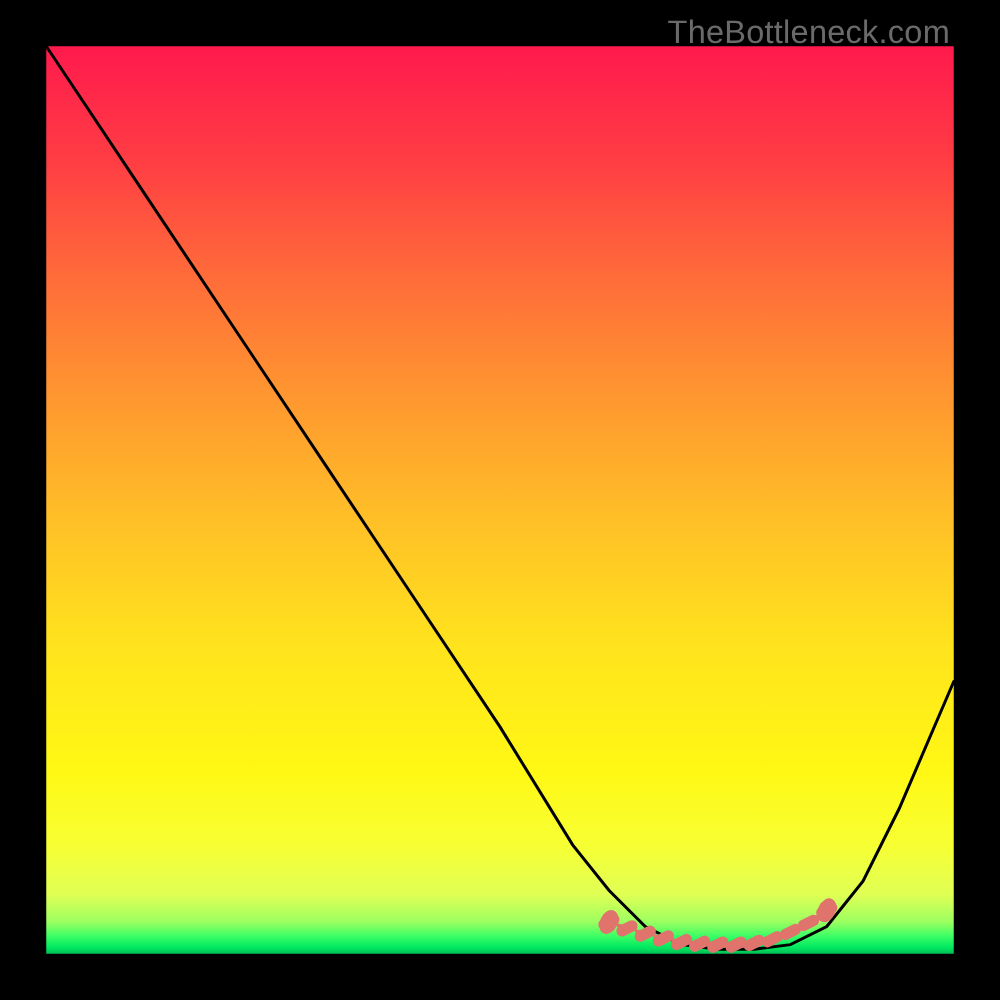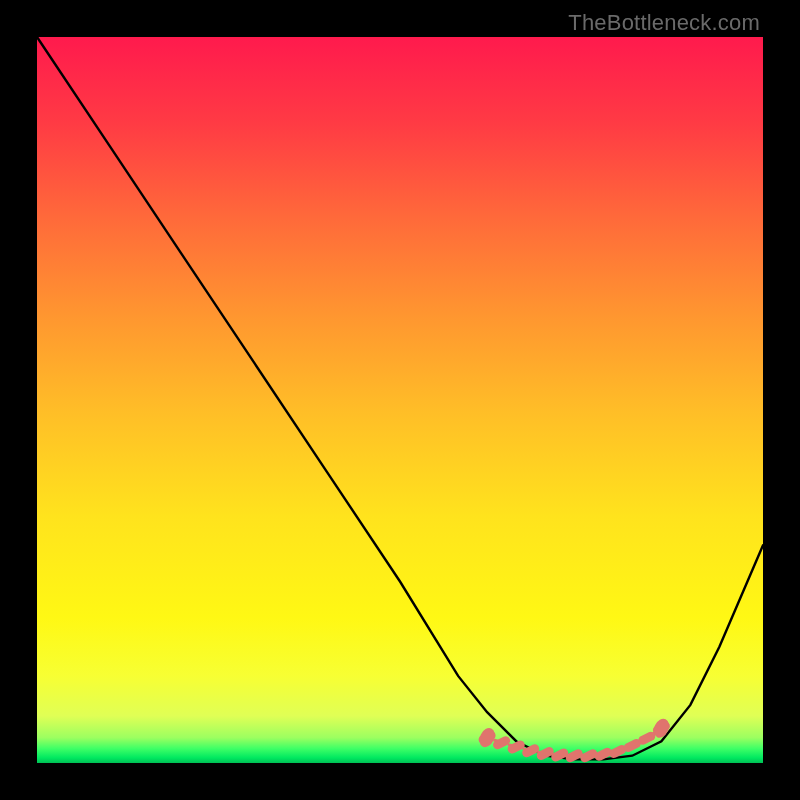--- a/index.html
+++ b/index.html
@@ -38,21 +38,21 @@
       #9cff60 96.5%,
       #3fff66 98%,
       #00e860 99.3%,
       #00c055 100%);
   }
   .watermark {
     position: absolute;
     top: 10px;
     right: 40px;
     color: #6a6a6a;
-    font-size: 22px;
+    font-size: 26px;
     letter-spacing: 0.2px;
     user-select: none;
     margin-left: 12px;
   }
   svg.curves {
     position: absolute;
     left: 0;
     top: 0;
     width: 726px;
     height: 726px;

